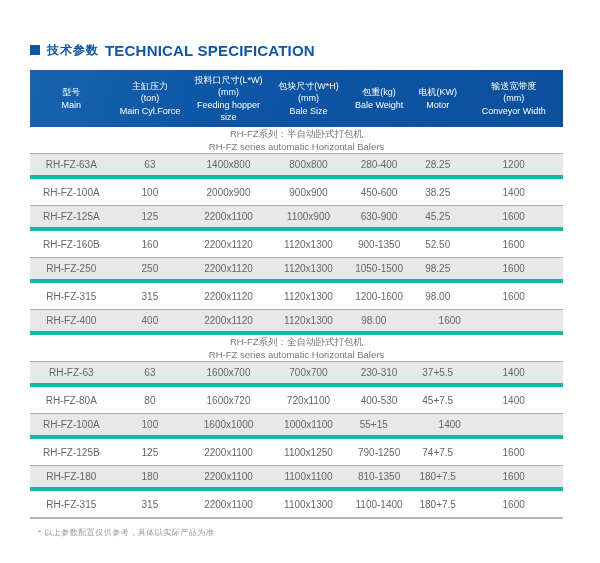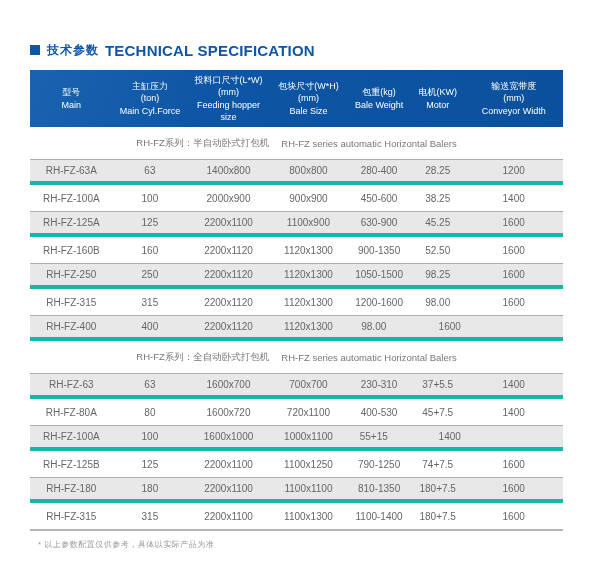--- a/index.html
+++ b/index.html
@@ -27,22 +27,22 @@
     display:flex;align-items:center;justify-content:center;text-align:center;
     white-space:pre-line;padding:2px 1px;box-sizing:border-box;
   }
 
   
   .col-0{width:15.5%;} .col-1{width:14%;} .col-2{width:15.5%;}
   .col-3{width:14.5%;} .col-4{width:12%;} .col-5{width:10%;} .col-6{width:18.5%;}
 
   
   .section-label{
-    height:32px;display:flex;align-items:center;justify-content:center;
-    font-size:9.5px;color:#777777;background:#ffffff;
+    height:26px;display:flex;align-items:center;justify-content:center;
+    font-size:9.5px;color:#777777;background:#ffffff;flex-direction:column;
   }
   .section-label span{margin:0 6px;}
 
   
   .data-row{display:flex;align-items:stretch;height:26px;background:#ffffff;box-sizing:border-box;}
   .data-row.striped{
     background:#e8e8e8;
     border-top:1px solid #adadad;border-bottom:4px solid #14b8a6;
   }
   .cell{

